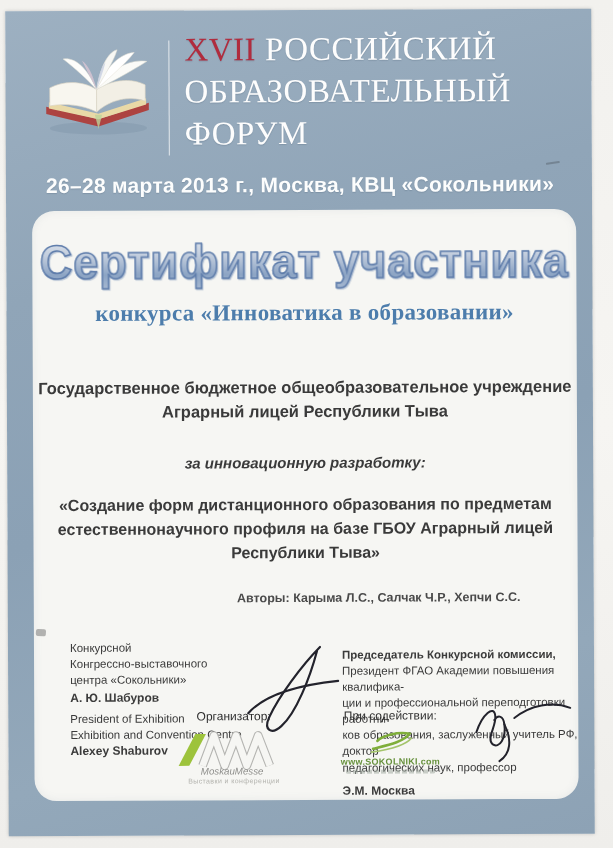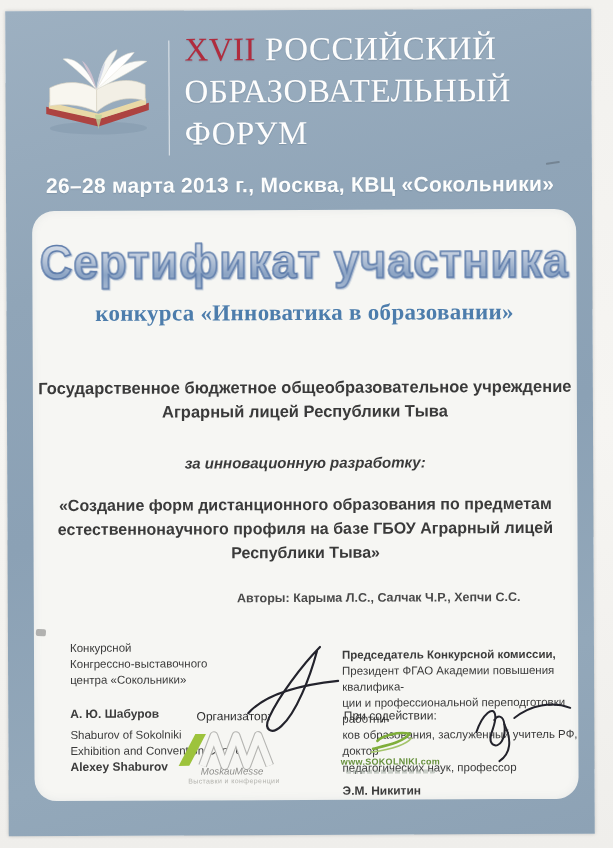--- a/index.html
+++ b/index.html
@@ -91,21 +91,21 @@
   .authors {
     margin-top:26px; text-align:center; padding-left:146px;
     font-size:12.5px; font-weight:bold; color:#4a4a4a;
   }
   
   .sign-row {
     position:relative; margin-top:34px; padding:0 36px;
     font-size:11.5px; color:#3b3b3b; line-height:1.4;
   }
   .sign-left { width:190px; }
-  .sign-left .name { font-weight:bold; font-size:12px; margin:18px 0 4px; }
+  .sign-left .name { font-weight:bold; font-size:12px; margin:2px 0 4px; }
   .sign-left .name-en { font-weight:bold; font-size:12px; margin-top:0; }
   .signature-1 { position:absolute; left:208px; top:2px; width:100px; height:100px; }
   .sign-right { position:absolute; left:308px; top:8px; width:265px; }
   .sign-right .title-bold { font-weight:bold; }
   .sign-right .name { font-weight:bold; font-size:12px; margin-top:7px; }
   .signature-2 { position:absolute; left:432px; top:58px; width:110px; height:68px; }
   
   .footer {
     position:absolute; left:0; bottom:16px; width:100%;
     display:flex; justify-content:center; align-items:flex-start; gap:46px;
@@ -176,37 +176,37 @@
       </div>
 
       <div class="authors">Авторы: Карыма Л.С., Салчак Ч.Р., Хепчи С.С.</div>
 
       <div class="sign-row">
         <div class="sign-left">
           <div>Конкурсной</div>
           <div>Конгрессно-выставочного</div>
           <div>центра «Сокольники»</div>
           <div class="name">А. Ю. Шабуров</div>
-          <div>Shaburov of Sokolniki</div>
+          <div>President of Exhibition</div>
           <div>Exhibition and Convention Centre</div>
           <div class="name-en">Alexey Shaburov</div>
         </div>
 
         <svg class="signature-1" viewBox="0 0 100 100">
           <path d="M78 6 C60 24 36 56 27 76 C21 89 29 94 39 85 C54 72 68 36 75 10" fill="none" stroke="#23232c" stroke-width="2.2" stroke-linecap="round"></path>
           <path d="M6 72 C22 54 56 44 96 40" fill="none" stroke="#23232c" stroke-width="2.1" stroke-linecap="round"></path>
         </svg>
 
         <div class="sign-right">
           <div class="title-bold">Председатель Конкурсной комиссии,</div>
           <div>Президент ФГАО Академии повышения квалифика-</div>
           <div>ции и профессиональной переподготовки работни-</div>
           <div>ков образования, заслуженный учитель РФ, доктор</div>
           <div>педагогических наук, профессор</div>
-          <div class="name">Э.М. Никитин</div>
+          <div class="name">Э.М. Москва</div>
         </div>
 
         <svg class="signature-2" viewBox="0 0 110 68">
           <path d="M10 36 C16 18 28 8 29 20 C30 30 20 42 26 48 C33 53 40 42 38 28 C37 20 32 18 28 24" fill="none" stroke="#23232c" stroke-width="2" stroke-linecap="round"></path>
           <path d="M38 28 C46 44 44 58 33 65" fill="none" stroke="#23232c" stroke-width="2" stroke-linecap="round"></path>
           <path d="M48 22 C64 9 86 5 104 12" fill="none" stroke="#23232c" stroke-width="1.9" stroke-linecap="round"></path>
         </svg>
       </div>
 
       <div class="footer">

